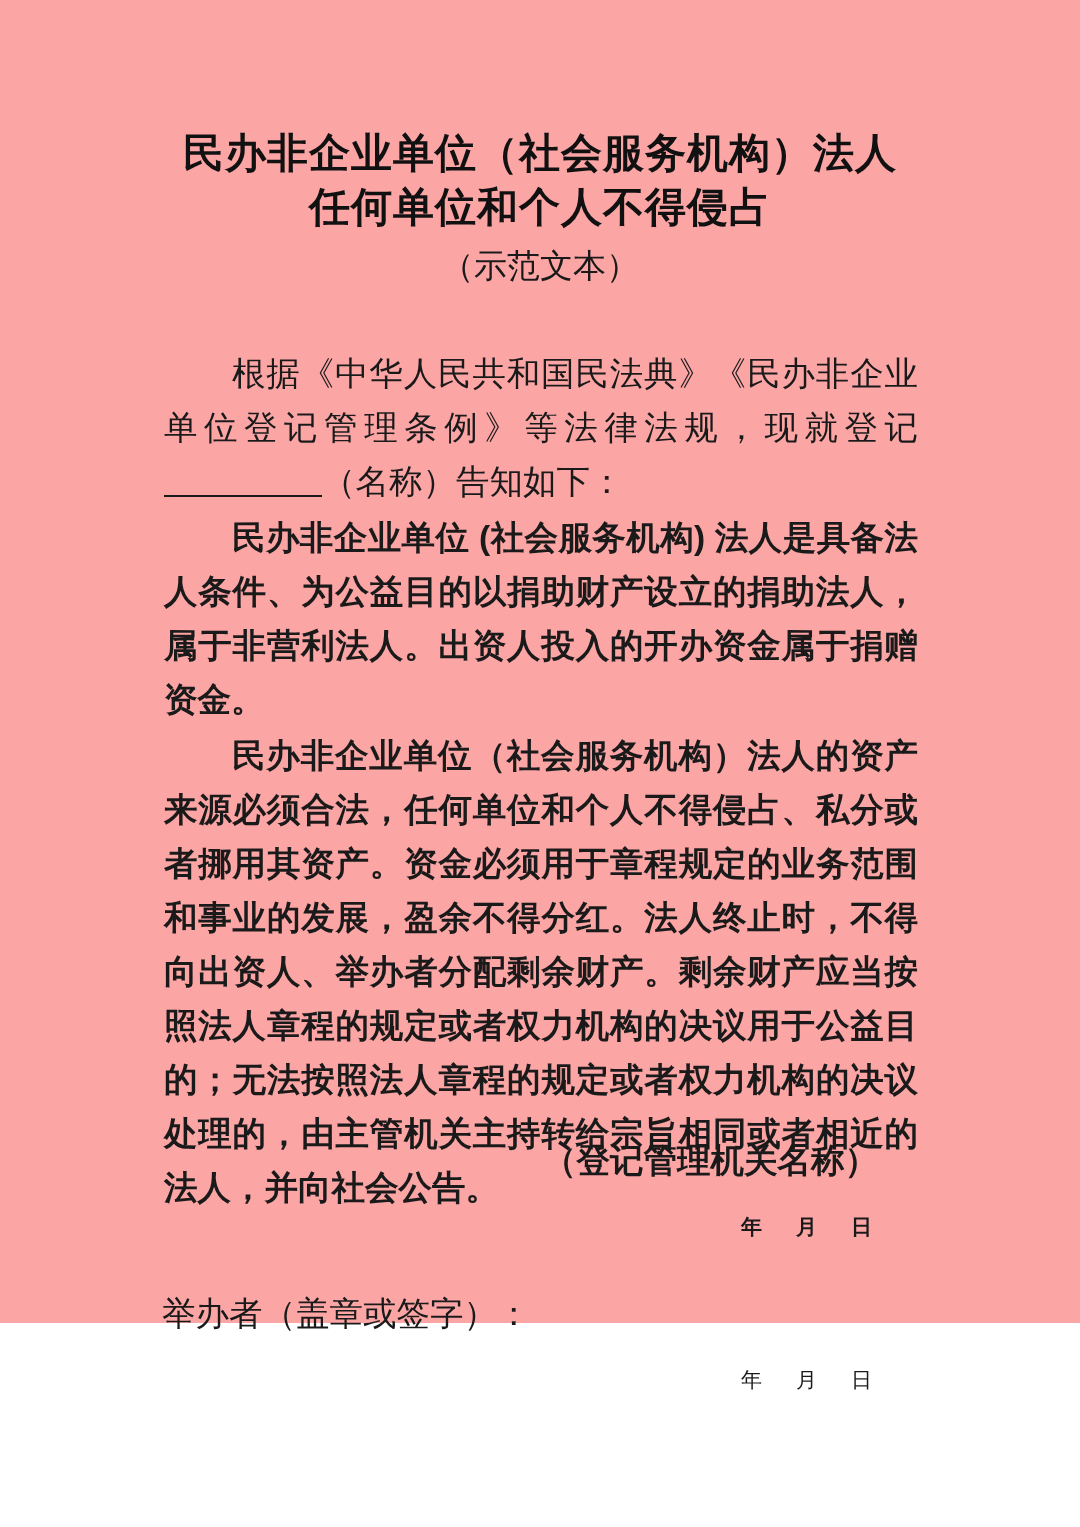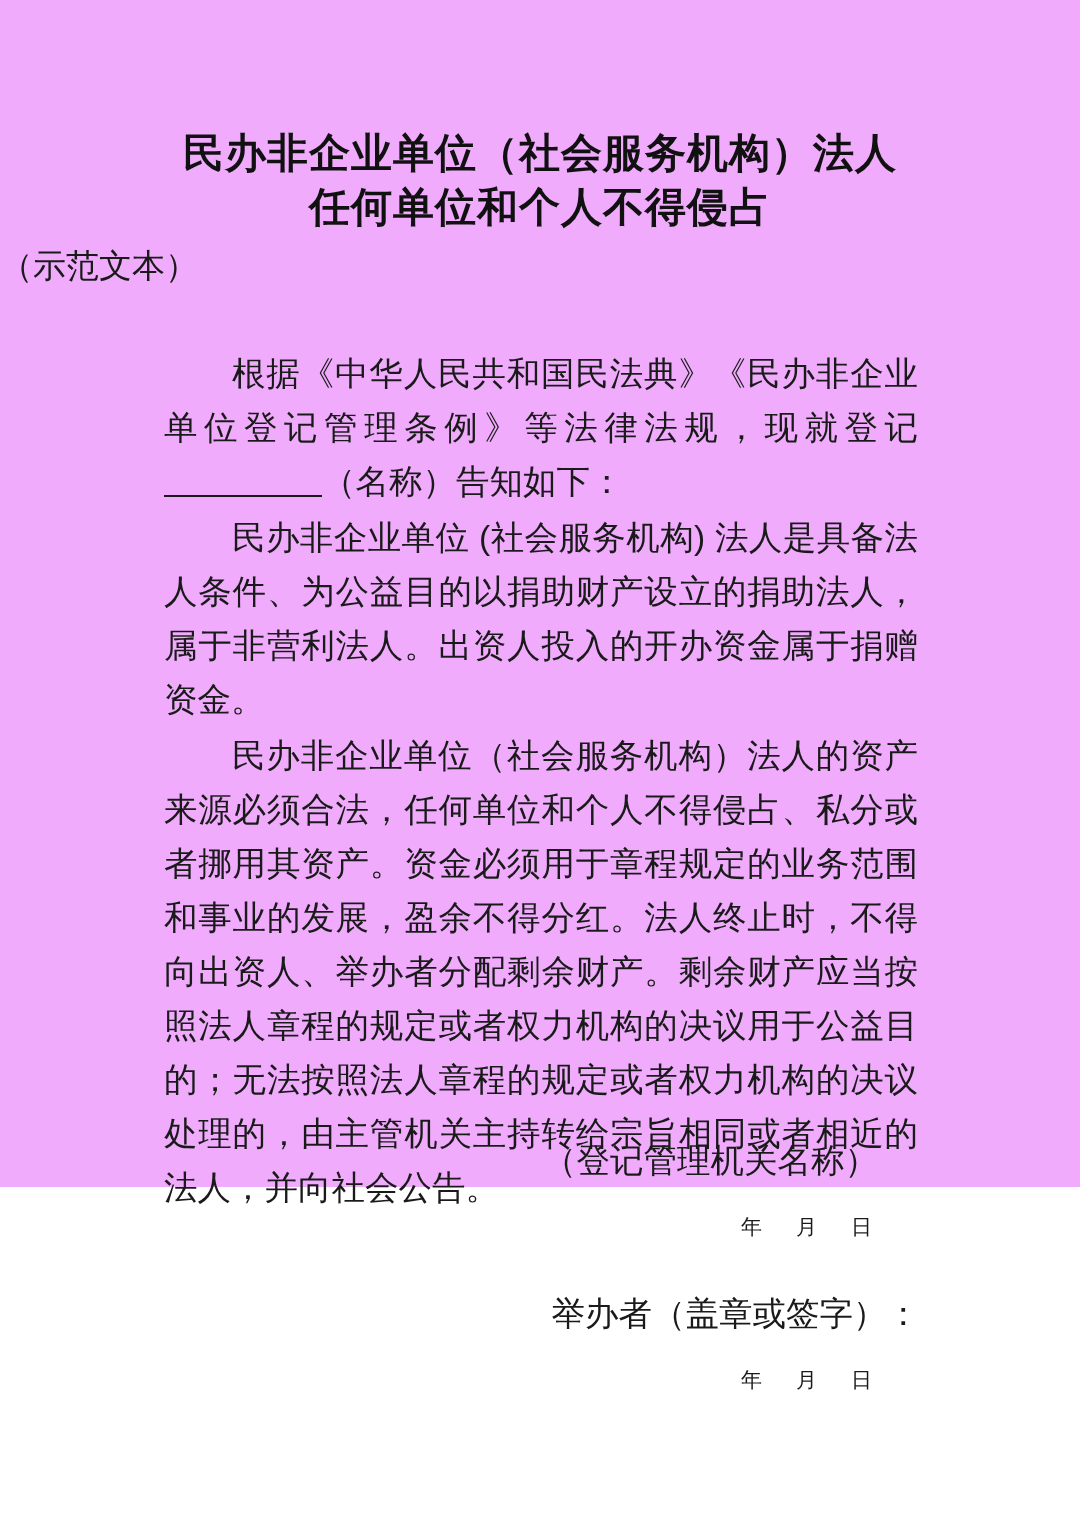--- a/index.html
+++ b/index.html
@@ -14,22 +14,22 @@
     font-family: "Liberation Sans", "DejaVu Sans", sans-serif;
     color: #1a1a1a;
     overflow: hidden;
   }
 
   .page {
     position: absolute;
     left: 0;
     top: 0;
     width: 1080px;
-    height: 1187px;
-    background: #f0abfc;
+    height: 1323px;
+    background: #fca5a5;
   }
 
   
   .title-block {
     position: absolute;
     left: 0;
     top: 126px;
     width: 1080px;
     text-align: center;
   }
@@ -40,20 +40,21 @@
     line-height: 54px;
     letter-spacing: 1px;
     color: #111111;
     white-space: nowrap;
   }
   .subtitle {
     position: absolute;
     left: 0;
     top: 243px;
     width: 1080px;
+    text-align: center;
     font-size: 33px;
     line-height: 46px;
     color: #1a1a1a;
   }
 
   
   .body-block {
     position: absolute;
     left: 162px;
     top: 345px;
@@ -64,46 +65,47 @@
     line-height: 54px;
     text-align: justify;
     text-justify: inter-character;
     text-indent: 68px;
     margin: 2px;
     color: #1a1a1a;
     word-break: break-all;
   }
   .para + .para {
     margin-top: 0;
+    font-weight: bold;
   }
   .blank-line {
     display: inline-block;
     width: 158px;
     border-bottom: 2px solid #1a1a1a;
     vertical-align: -4px;
   }
 
   
   .sig-block {
     position: absolute;
     width: 758px;
     left: 162px;
   }
-  .sig-authority { top: 1137px; }
+  .sig-authority { top: 1137px; font-weight: bold; }
   .sig-organizer { top: 1290px; }
 
   .sig-agency-name {
     text-align: right;
     font-size: 33.5px;
     line-height: 48px;
     padding-right: 42px;
     color: #1a1a1a;
   }
   .sig-organizer-label {
-    text-align: right;
+    text-align: left;
     font-size: 33.5px;
     line-height: 48px;
     color: #1a1a1a;
   }
   .sig-date {
     text-align: right;
     font-size: 21px;
     line-height: 48px;
     padding-right: 48px;
     margin-top: 18px;

